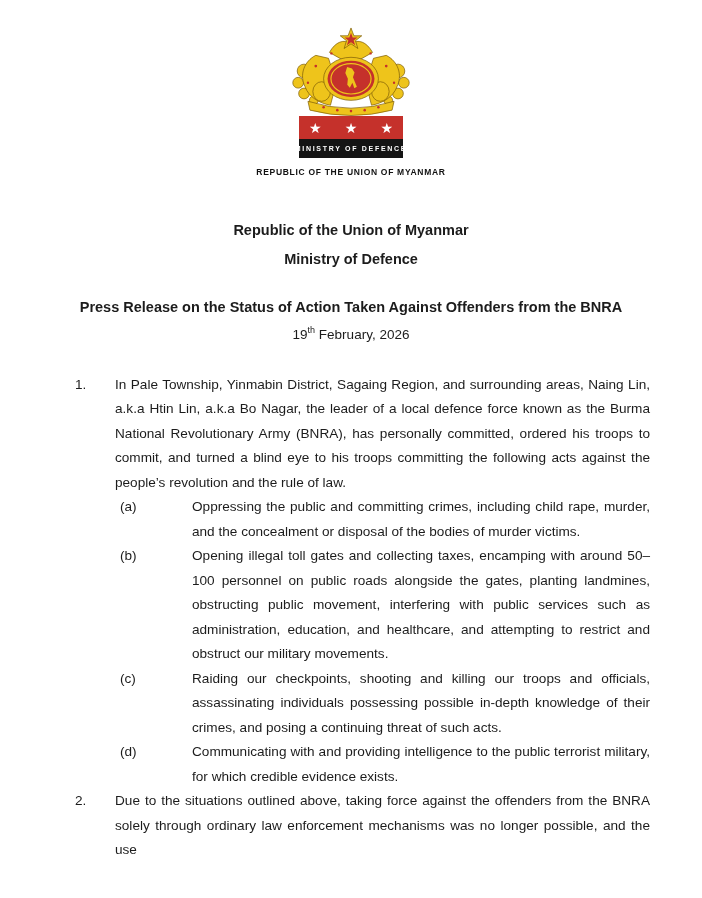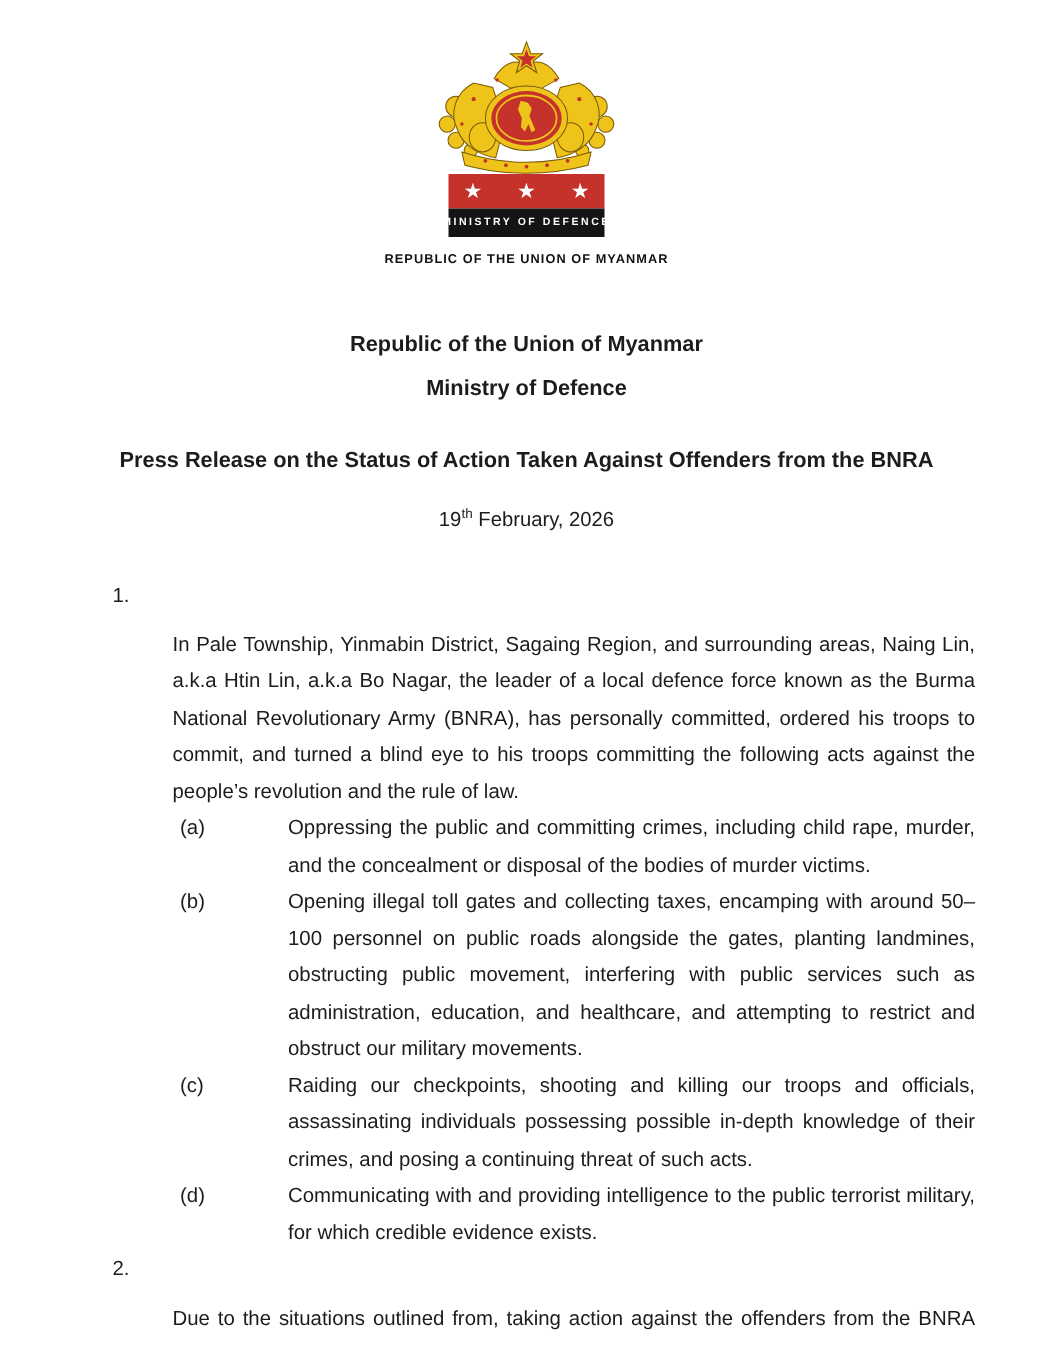--- a/index.html
+++ b/index.html
@@ -32,26 +32,26 @@
     display:flex;align-items:center;justify-content:center;
     font-size:7px;font-weight:bold;letter-spacing:1.7px;white-space:nowrap;
   }
   .caption{
     margin-top:9px;font-size:8.5px;font-weight:bold;letter-spacing:0.7px;
     color:#111;white-space:nowrap;
   }
   .headings{margin-top:39px;text-align:center;font-weight:bold;font-size:14.5px;}
   .headings .hline{line-height:29px;}
   .title{margin-top:23px;text-align:center;font-weight:bold;font-size:14.5px;line-height:20px;}
-  .dateline{margin-top:20px;text-align:center;font-size:13.5px;}
+  .dateline{margin-top:8px;text-align:center;font-size:13.5px;}
   .dateline sup{font-size:9px;}
   .docbody{margin-top:31px;padding:0 52px 0 75px;font-size:13.6px;}
   .row{display:flex;}
   .num{width:40px;flex:none;line-height:24.5px;}
-  .ptext{flex:1;text-align:justify;line-height:24.5px;margin-top:33px;}
+  .ptext{flex:1;text-align:justify;line-height:24.5px;}
   .sub{display:flex;margin-left:45px;}
   .sub .slabel{width:40px;flex:none;line-height:24.5px;}
   .sub .stext{flex:1;text-align:justify;line-height:24.5px;margin-left:32px;}
 </style>
 </head>
 <body>
 
 <div class="page">
 
   <div class="emblem">
@@ -146,18 +146,18 @@
       </div>
       <div class="sub">
         <div class="slabel">(d)</div>
         <div class="stext">Communicating with and providing intelligence to the public terrorist military, for which credible evidence exists.</div>
       </div>
     </div>
 
     <div class="item-group">
       <div class="row">
         <div class="num">2.</div>
-        <div class="ptext">Due to the situations outlined from, taking action against the offenders from the BNRA solely through ordinary law enforcement mechanisms was no longer possible, and the use</div>
+        <div class="ptext">Due to the situations outlined above, taking force against the offenders from the BNRA solely through ordinary law enforcement mechanisms was no longer possible, and the use</div>
       </div>
     </div>
 
   </div>
 </div>
 
 </body></html>

